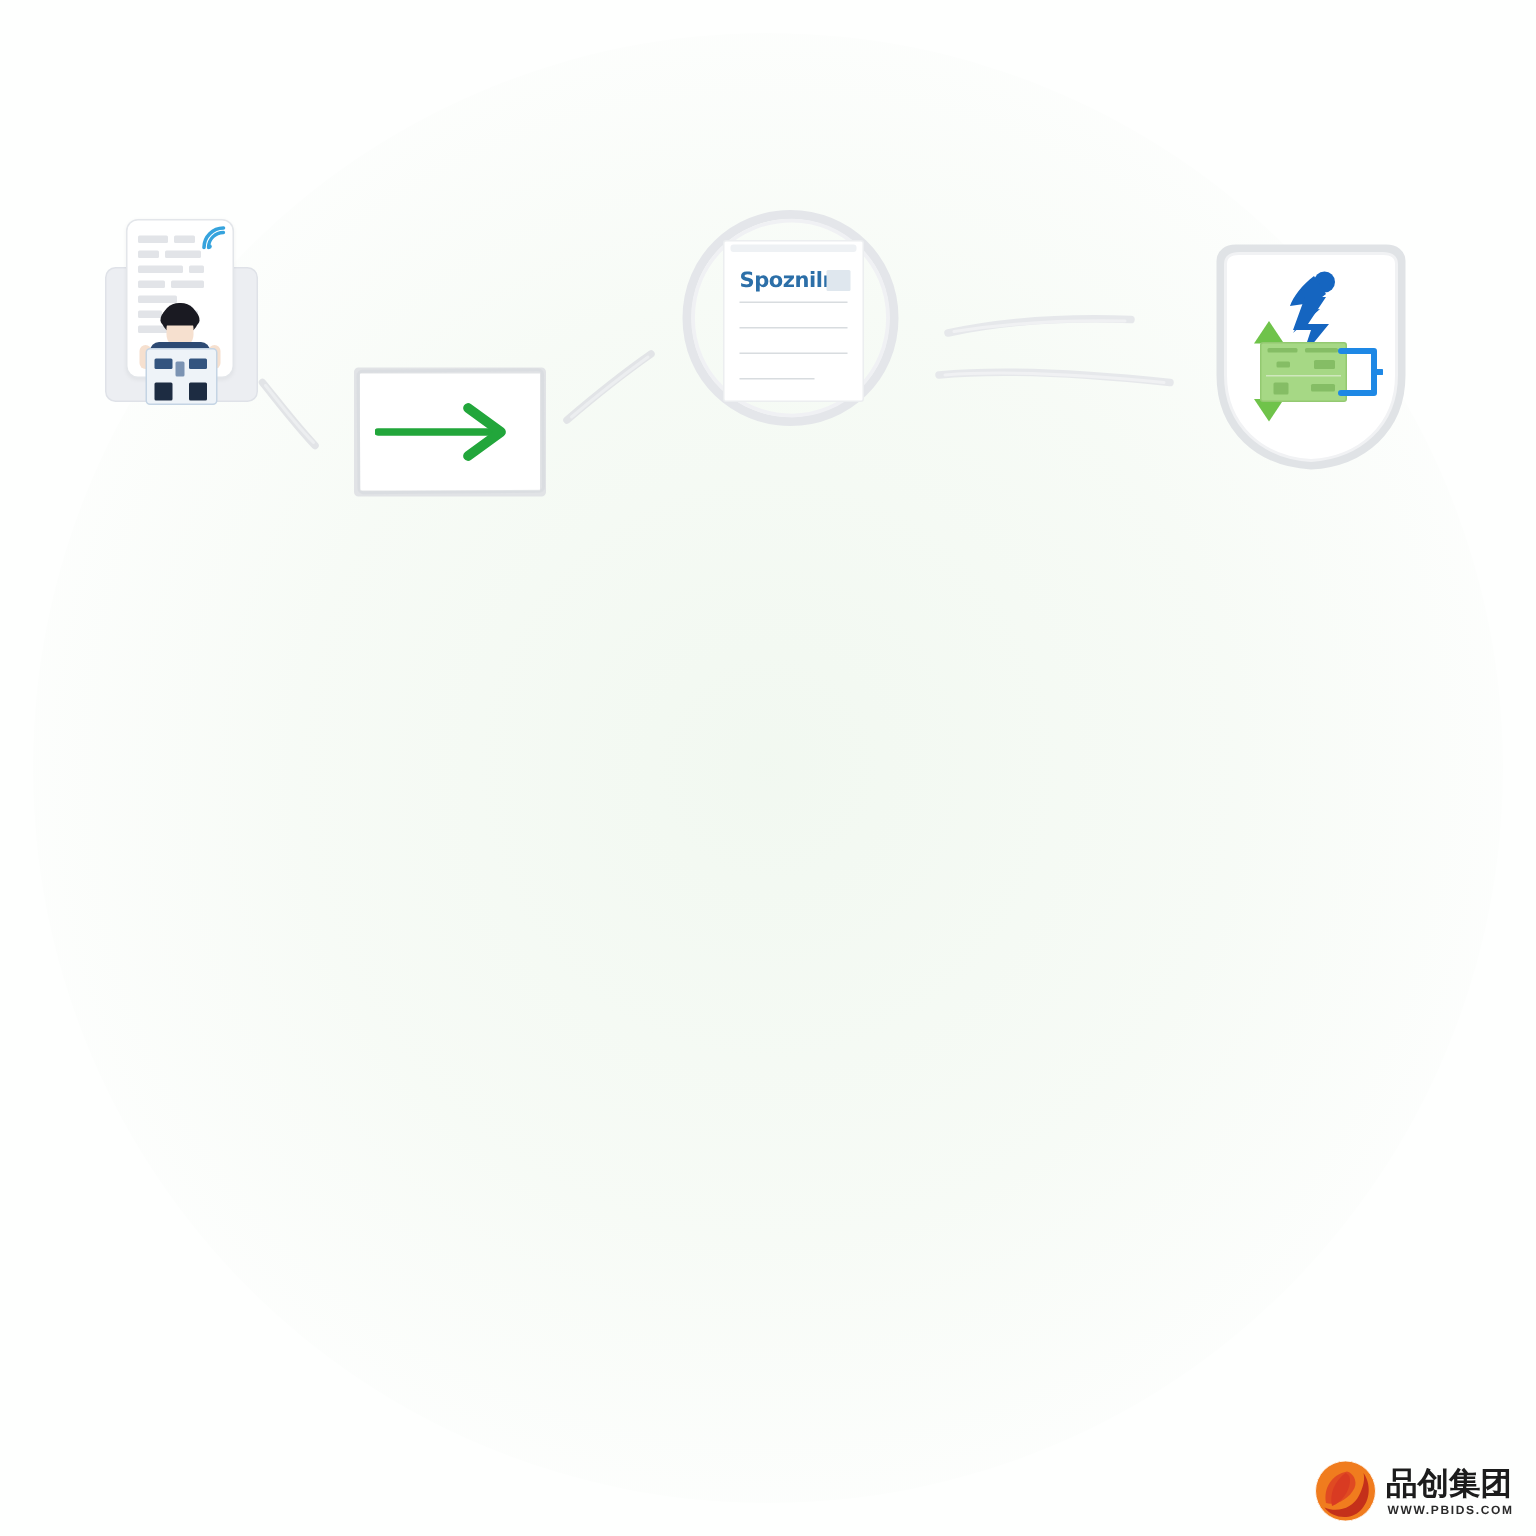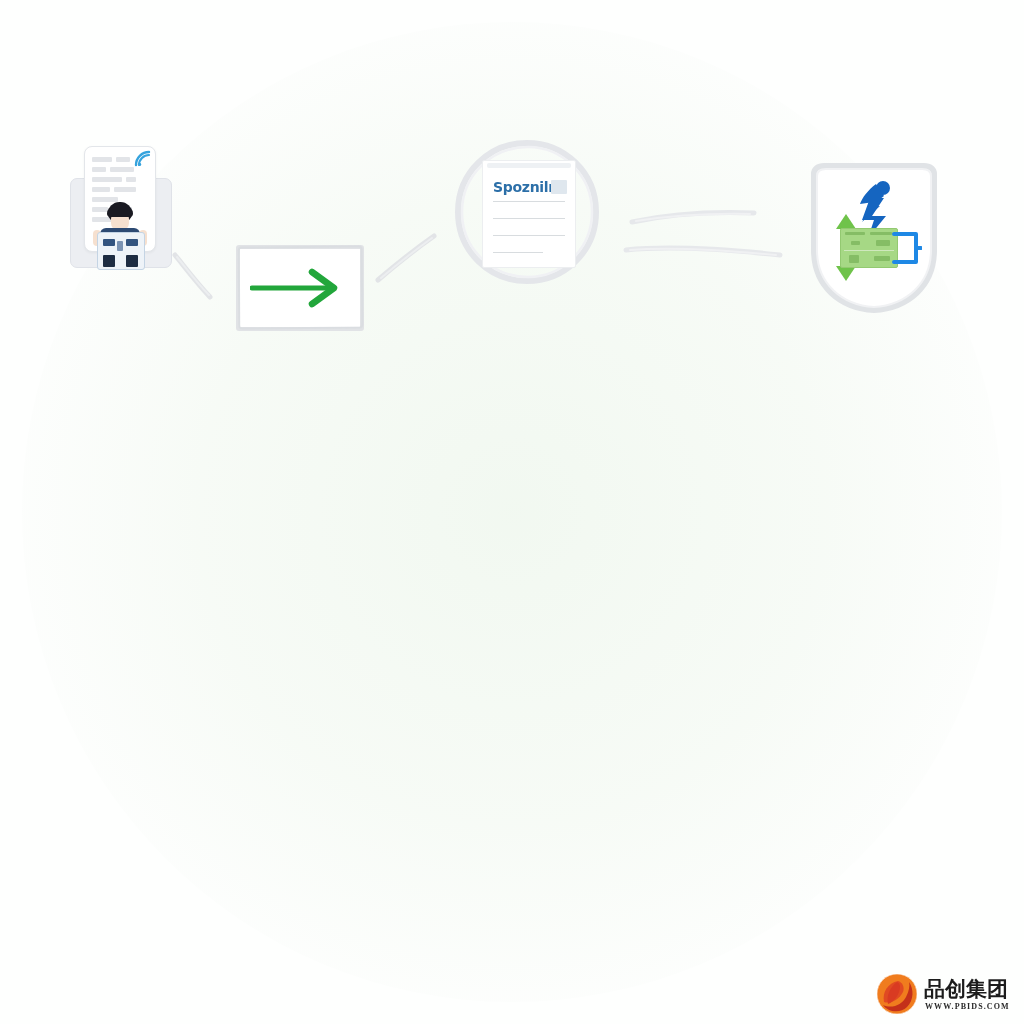--- a/index.html
+++ b/index.html
@@ -272,21 +272,21 @@
     font-family: "DejaVu Sans", sans-serif;
     font-size: 21px;
     font-weight: 700;
     color: #1c1c1c;
     letter-spacing: 0px;
     white-space: nowrap;
   }
   .wm-url {
     position: absolute;
     left: 1px; bottom: 4px;
-    font-family: Liberation Serif, serif;
+    font-family: Liberation Sans, sans-serif;
     font-size: 8px;
     font-weight: 700;
     color: #2a2a2a;
     letter-spacing: 1.1px;
     white-space: nowrap;
   }
 </style>
 </head>
 <body>
 

